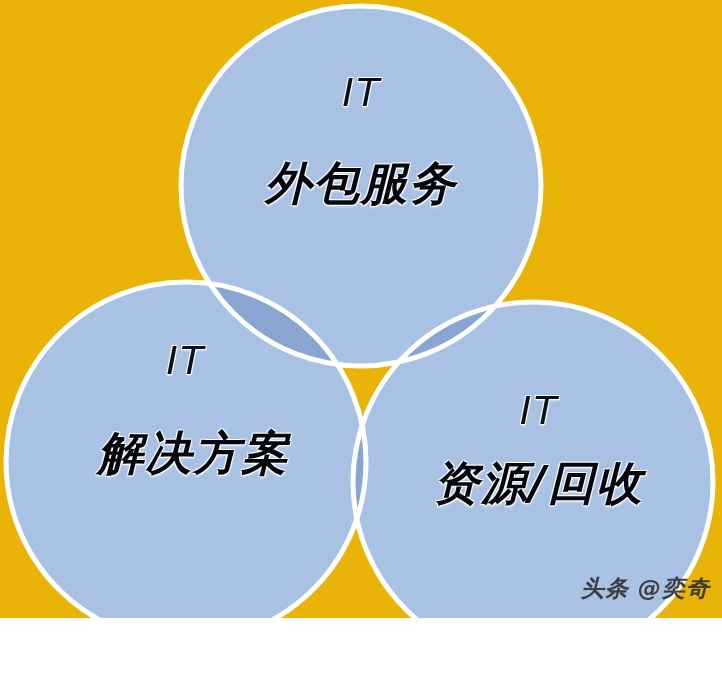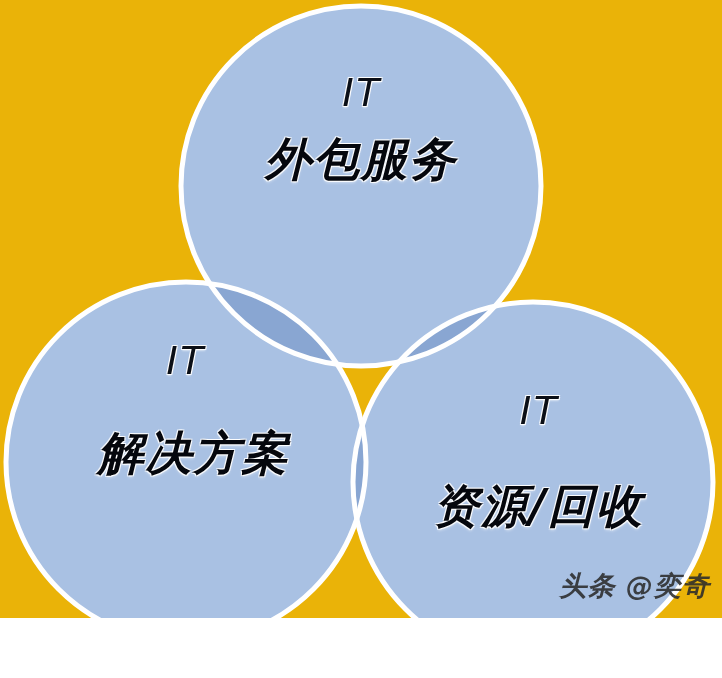--- a/index.html
+++ b/index.html
@@ -63,35 +63,35 @@
     text-shadow:
       -1px -1px 0 rgba(255,255,255,0.80),
        1px -1px 0 rgba(255,255,255,0.80),
       -1px  1px 0 rgba(255,255,255,0.80),
        1px  1px 0 rgba(255,255,255,0.80),
        0px  2px 3px rgba(255,255,255,0.50);
   }
 
   
   #grp-top    { left: 0px;   top: 72px;  width: 722px; }
-  #grp-top .lbl-cn { margin-top: 22px; }
+  #grp-top .lbl-cn { margin-top: 46px; }
 
   #grp-left   { left: 0px;   top: 340px; width: 370px; }
   #grp-left .lbl-cn { margin-top: 48px; margin-left: 17px; }
 
   #grp-right  { left: 355px; top: 390px; width: 367px; }
-  #grp-right .lbl-cn { margin-top: 51px; }
+  #grp-right .lbl-cn { margin-top: 28px; }
 
   
   #watermark {
     position: absolute;
     right: 12px;
     bottom: 14px;
     font-family: "DejaVu Sans", "Liberation Sans", sans-serif;
-    font-size: 27px;
+    font-size: 23px;
     font-weight: 700;
     color: #2b2b2b;
     opacity: 0.88;
     letter-spacing: 1px;
     user-select: none;
     white-space: nowrap;
   }
 </style>
 </head>
 <body>

